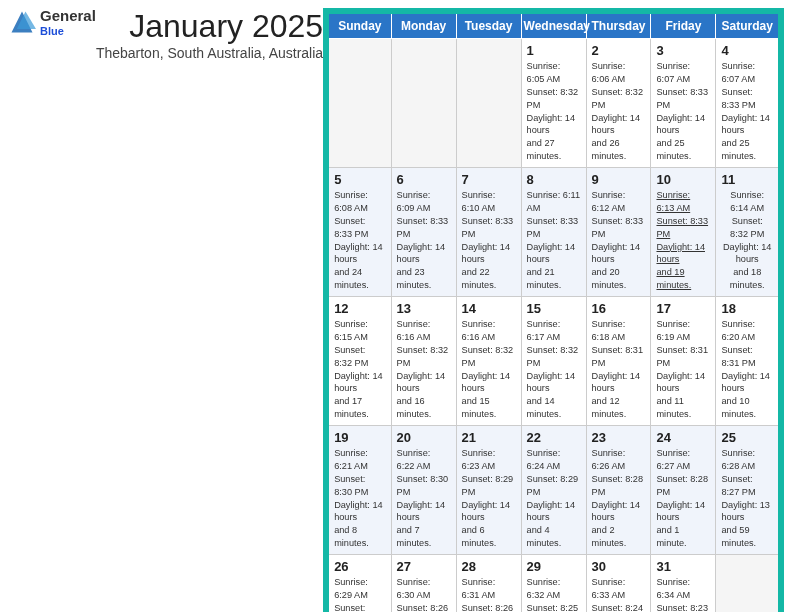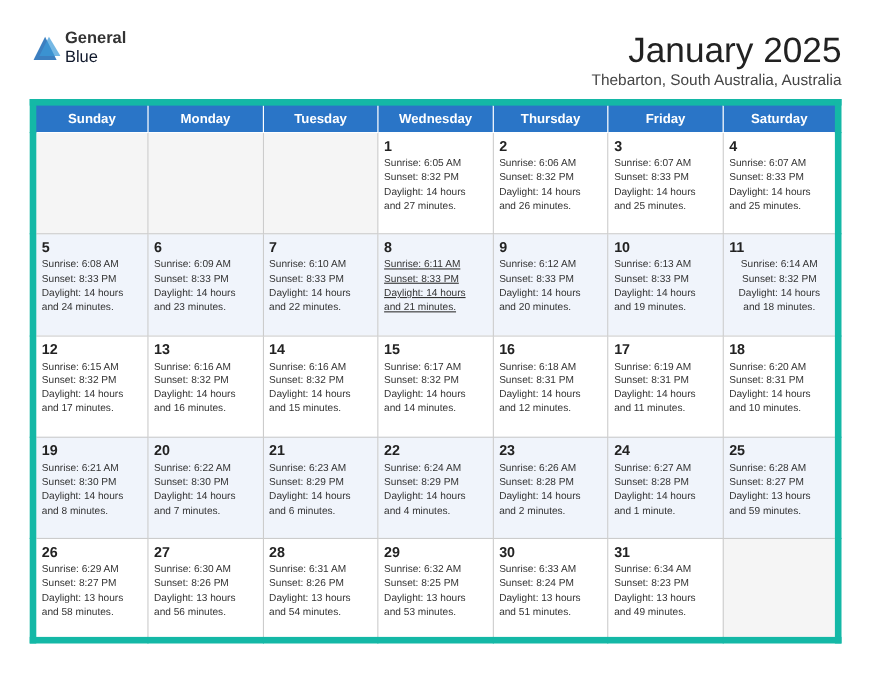--- a/index.html
+++ b/index.html
@@ -6,23 +6,22 @@
     body {
       font-family: Arial, sans-serif;
       background: #fff;
       width: 792px;
       height: 612px;
       overflow: hidden;
     }
     .page {
       width: 792px;
       height: 612px;
-      padding: 27px;
+      padding: 8px;
       display: flex;
-      flex-direction: column;
     }
     .header {
       display: flex;
       justify-content: space-between;
       align-items: flex-start;
       margin-bottom: 10px;
     }
     .logo {
       display: flex;
       align-items: center;
@@ -32,23 +31,23 @@
       display: flex;
       flex-direction: column;
       line-height: 1.1;
     }
     .logo-general {
       font-size: 15px;
       font-weight: bold;
       color: #333;
     }
     .logo-blue {
-      font-size: 15px;
-      font-weight: normal;
-      color: #0f172a;
+      font-size: 11px;
+      font-weight: bold;
+      color: #1d4ed8;
     }
     .logo-icon {
       width: 28px;
       height: 28px;
     }
     .title-block {
       text-align: right;
     }
     .month-title {
       font-size: 32px;
@@ -187,35 +186,35 @@
           </td>
           <td>
             <div class="day-number">7</div>
             <div class="day-info" style="white-space: pre-line;">Sunrise: 6:10 AM
 Sunset: 8:33 PM
 Daylight: 14 hours
 and 22 minutes.</div>
           </td>
           <td>
             <div class="day-number">8</div>
-            <div class="day-info" style="white-space: pre-line; text-decoration: underline;">Sunrise: 6:11 AM
+            <div class="day-info" style="white-space: pre-line;">Sunrise: 6:11 AM
 Sunset: 8:33 PM
 Daylight: 14 hours
 and 21 minutes.</div>
           </td>
           <td>
             <div class="day-number">9</div>
             <div class="day-info" style="white-space: pre-line;">Sunrise: 6:12 AM
 Sunset: 8:33 PM
 Daylight: 14 hours
 and 20 minutes.</div>
           </td>
           <td>
             <div class="day-number">10</div>
-            <div class="day-info" style="white-space: pre-line;">Sunrise: 6:13 AM
+            <div class="day-info" style="white-space: pre-line; text-decoration: underline;">Sunrise: 6:13 AM
 Sunset: 8:33 PM
 Daylight: 14 hours
 and 19 minutes.</div>
           </td>
           <td>
             <div class="day-number">11</div>
             <div class="day-info" style="white-space: pre-line; text-align: center;">Sunrise: 6:14 AM
 Sunset: 8:32 PM
 Daylight: 14 hours
 and 18 minutes.</div>

